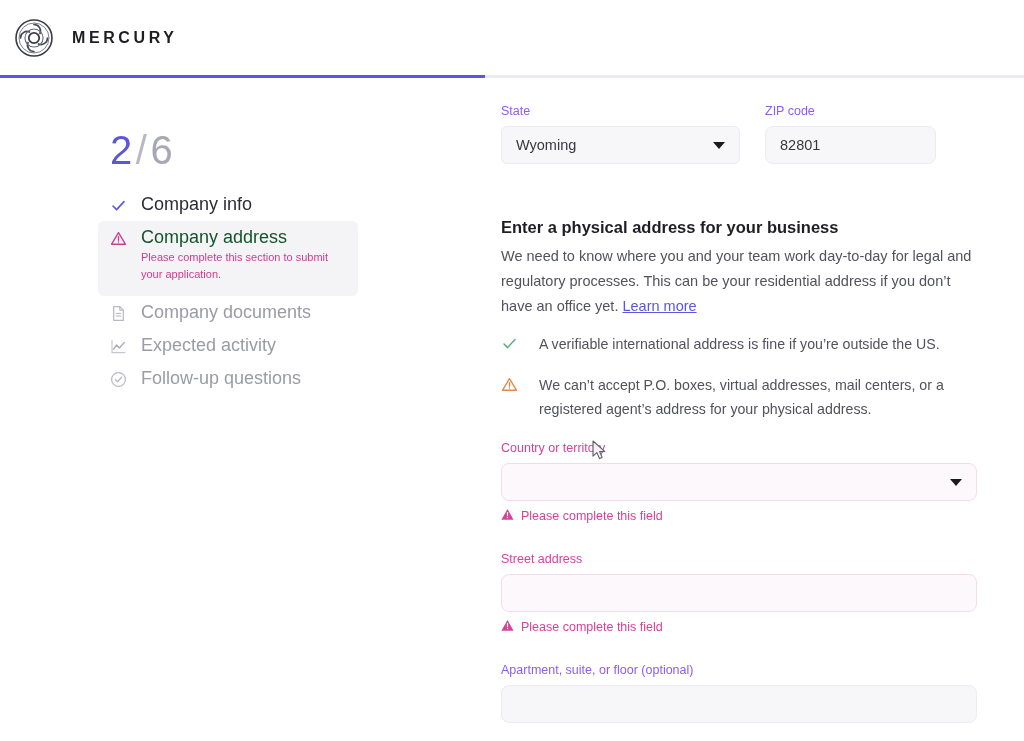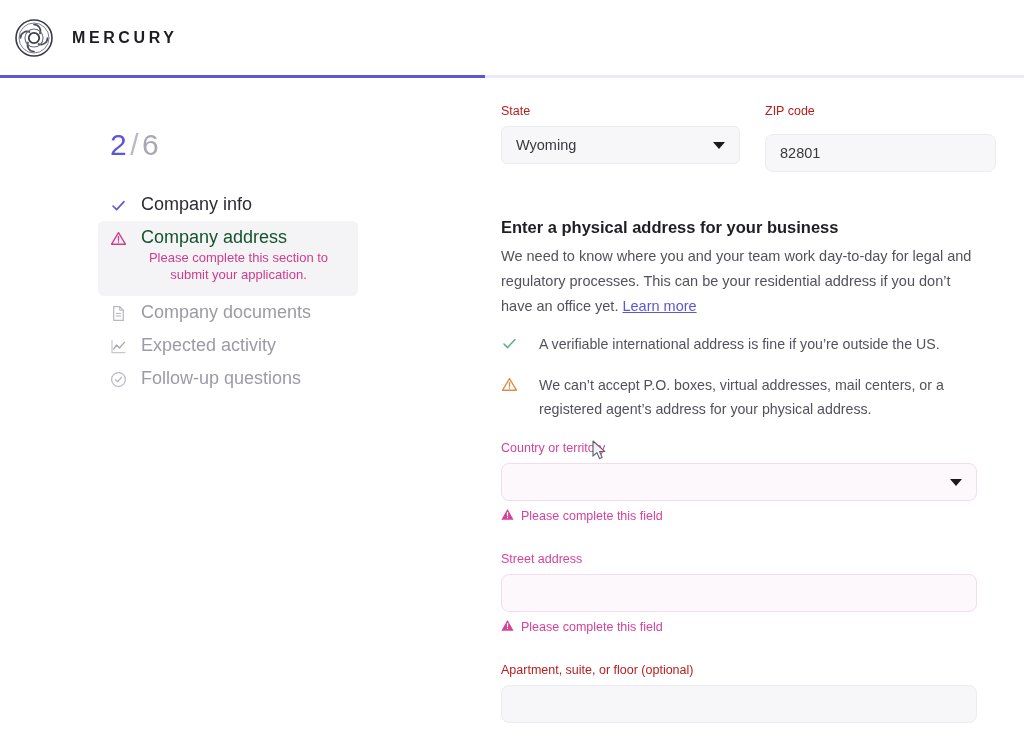--- a/index.html
+++ b/index.html
@@ -40,21 +40,21 @@
   .divider-v {
     position: absolute; top: 0; left: 484px; width: 1px; height: 663px;
     background: #ffffff;
   }
 
   
   .sidebar { position: absolute; top: 0; left: 0; width: 484px; height: 663px; background: #fff; }
 
   .step-counter {
     position: absolute; left: 110px; top: 52px;
-    font-size: 30px; letter-spacing: 0.5px; line-height: 1;
+    font-size: 40px; letter-spacing: 0.5px; line-height: 1;
     font-family: "Liberation Sans", sans-serif;
   }
   .step-counter .cur { color: #5b57d8; font-weight: 400; }
   .step-counter .sep { color: #b9b9c4; font-weight: 300; padding: 0 3px; }
   .step-counter .tot { color: #a8a8b5; font-weight: 400; }
 
   .steps { position: absolute; left: 98px; top: 110px; width: 260px; }
 
   .step {
     display: flex; align-items: flex-start; gap: 14px;
@@ -67,33 +67,32 @@
     display: flex; align-items: center; justify-content: center;
   }
   .step-body { display: flex; flex-direction: column; gap: 3px; }
   .step-label {
     font-size: 18px; color: #9b9ba6; line-height: 18px;
     font-family: "Liberation Sans", sans-serif;
   }
   .step.done .step-label { color: #2c2c33; }
   .step.active .step-label { color: #14532d; }
   .step-note {
-    font-size: 13px; color: #cf3c8d; line-height: 17px; max-width: 195px;
-    font-family: "Liberation Sans", sans-serif;
-    text-align: center;
+    font-size: 11px; color: #cf3c8d; line-height: 17px; max-width: 195px;
+    font-family: "Liberation Sans", sans-serif;
   }
 
   
   .panel { position: absolute; top: 0; left: 485px; width: 539px; height: 663px; background: #fff; }
 
   .field-row { position: absolute; display: flex; gap: 25px; }
 
   .field { display: flex; flex-direction: column; }
   .field-label {
-    font-size: 12.5px; color: #b91c1c; margin-bottom: 7px; line-height: 16px;
+    font-size: 12.5px; color: #8b5cf6; margin-bottom: 7px; line-height: 16px;
     font-family: "Liberation Sans", sans-serif;
   }
   .field-label.err { color: #d6429a; }
 
   .ctl {
     height: 38px; border-radius: 8px;
     background: #f7f7f9; border: 1px solid #ececf0;
     display: flex; align-items: center;
     padding: 0 14px;
     font-size: 14.5px; color: #38383f;
@@ -248,21 +247,21 @@
       <div class="field-row" style="left:16px; top:25px;">
         <div class="field" style="width:239px;">
           <span class="field-label">State</span>
           <div class="ctl select" style="width:239px;border-radius:6px;">
             <span class="ctl-value">Wyoming</span>
             <span class="caret"></span>
           </div>
         </div>
         <div class="field" style="width:215px;">
           <span class="field-label">ZIP code</span>
-          <div class="ctl" style="width:231px;margin-top:8px;">
+          <div class="ctl" style="width:171px;">
             <span class="ctl-value">82801</span>
           </div>
         </div>
       </div>
 
       <div class="section-title">Enter a physical address for your business</div>
       <div class="section-desc">
         <span>We need to know where you and your team work day-to-day for legal and regulatory processes. This can be your residential address if you don’t have an office yet. </span><a href="#">Learn more</a>
       </div>
 

